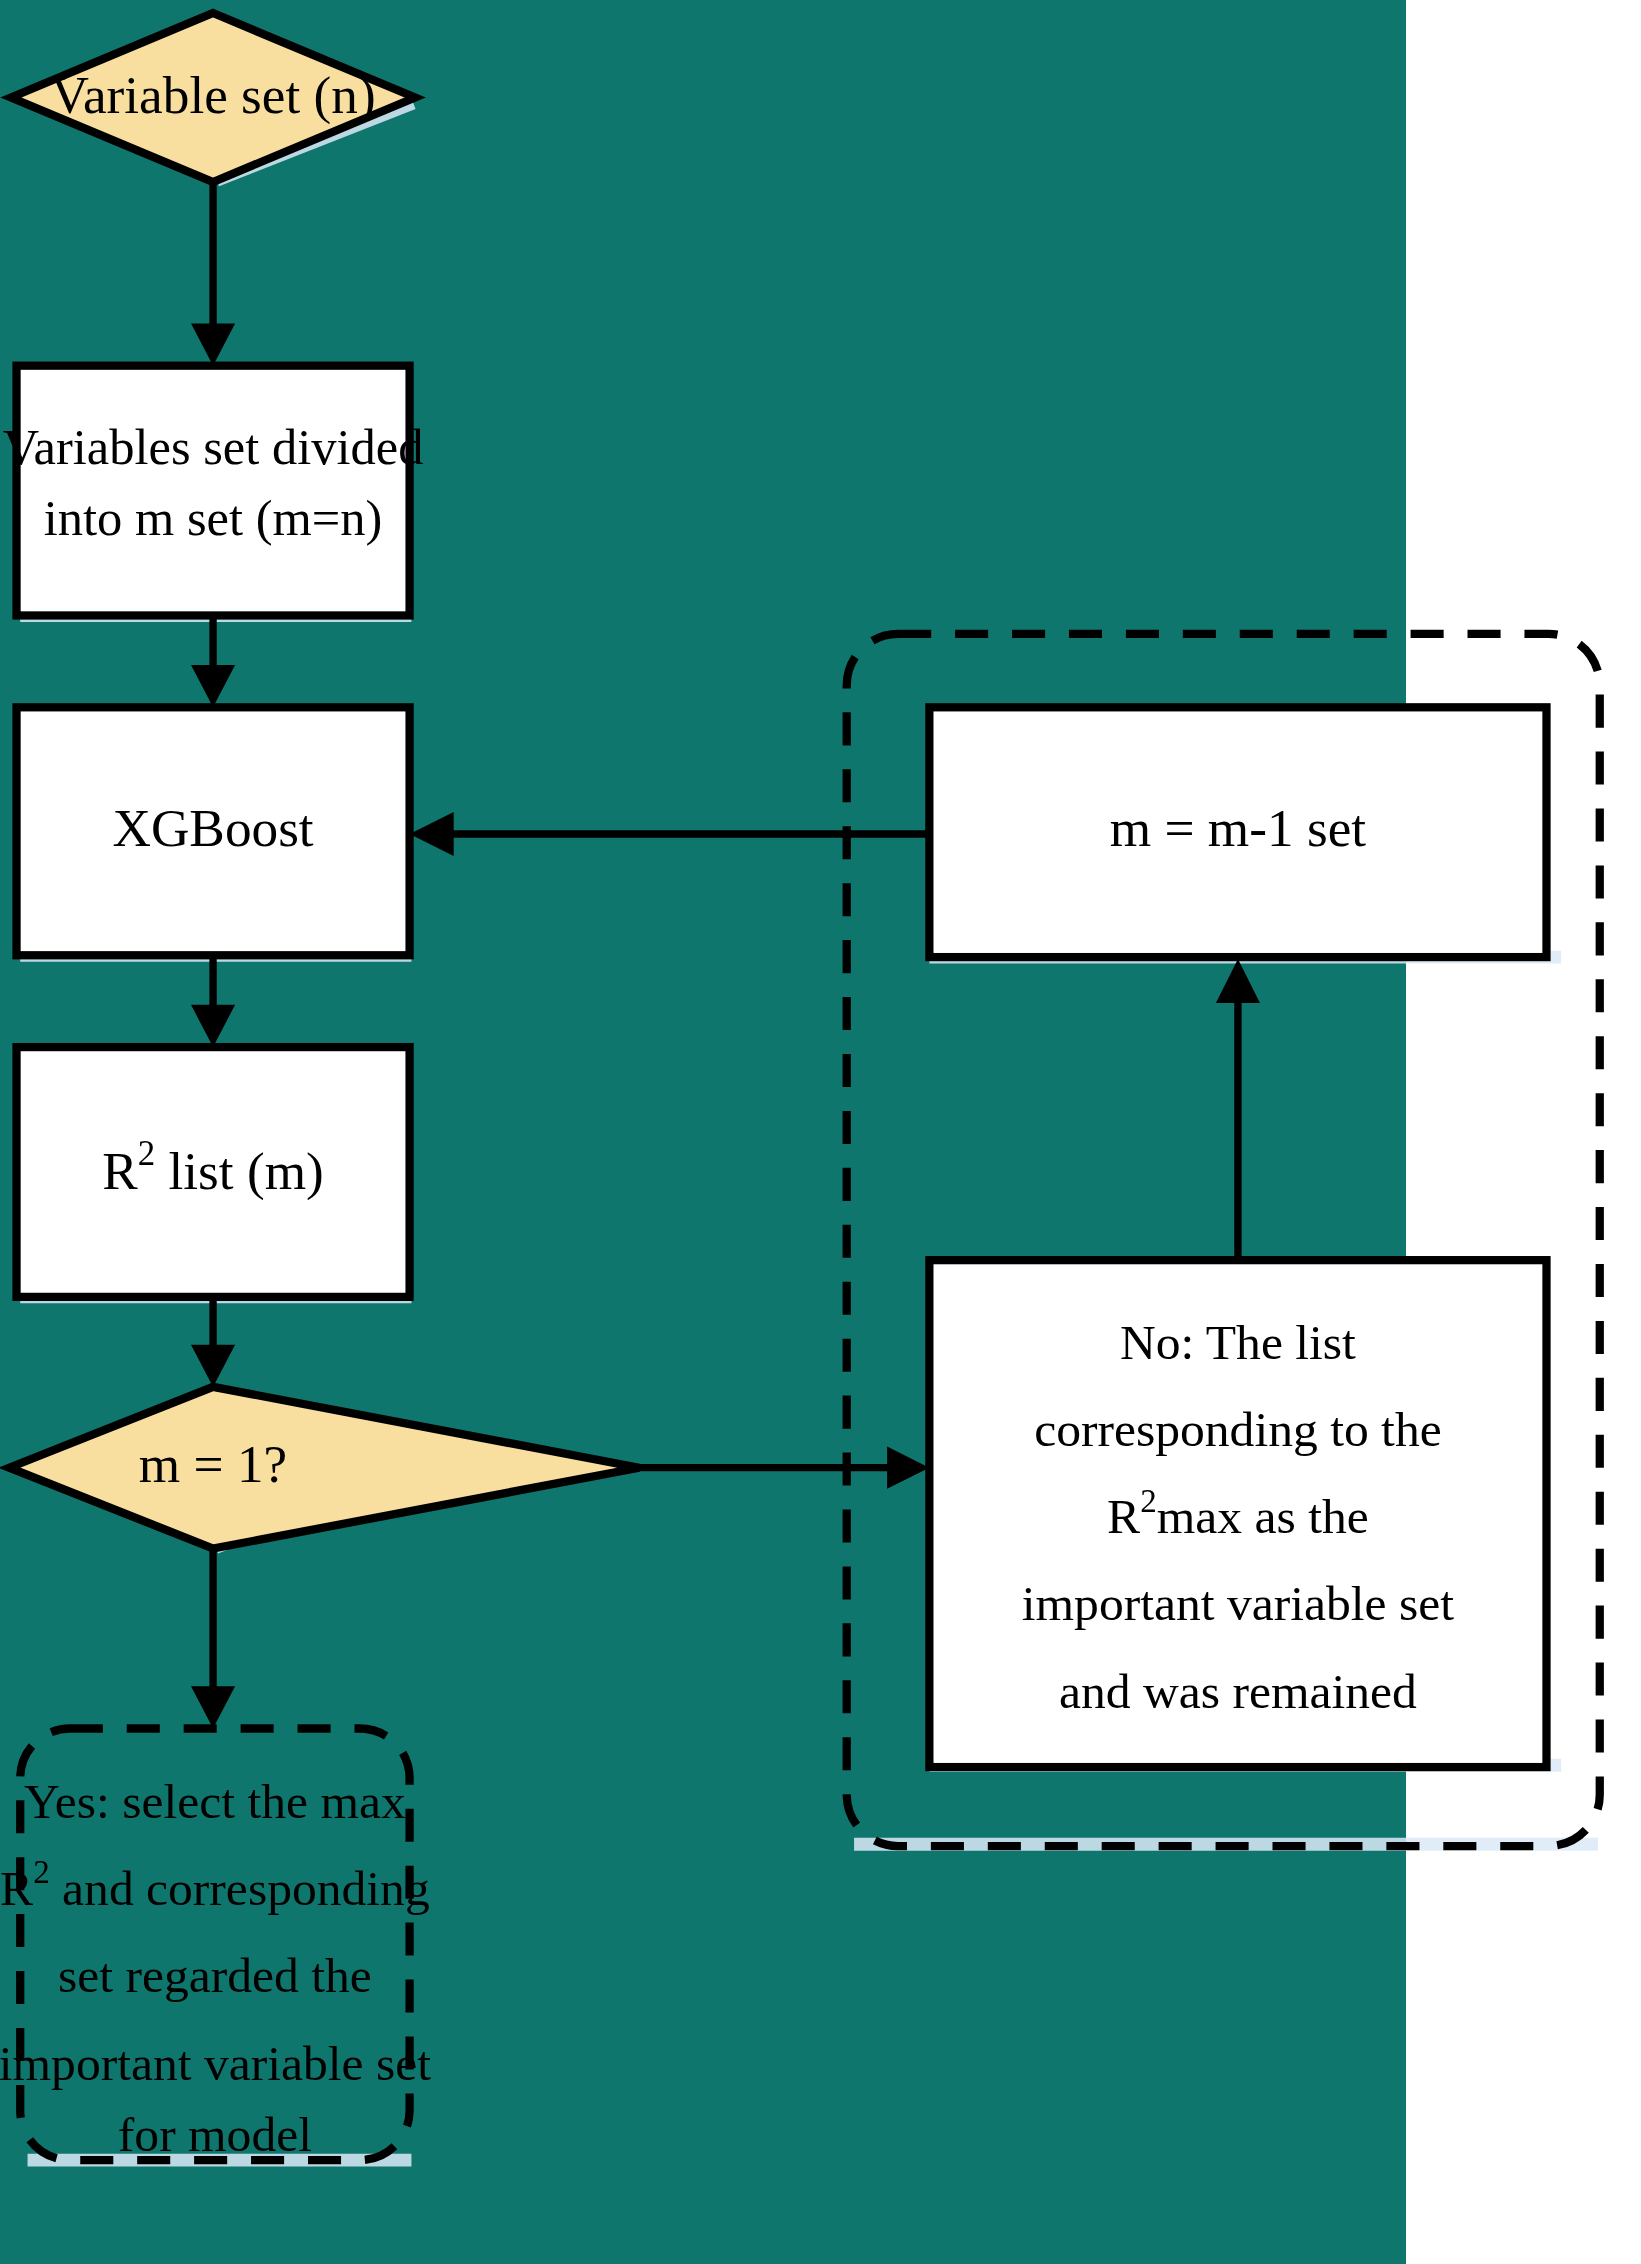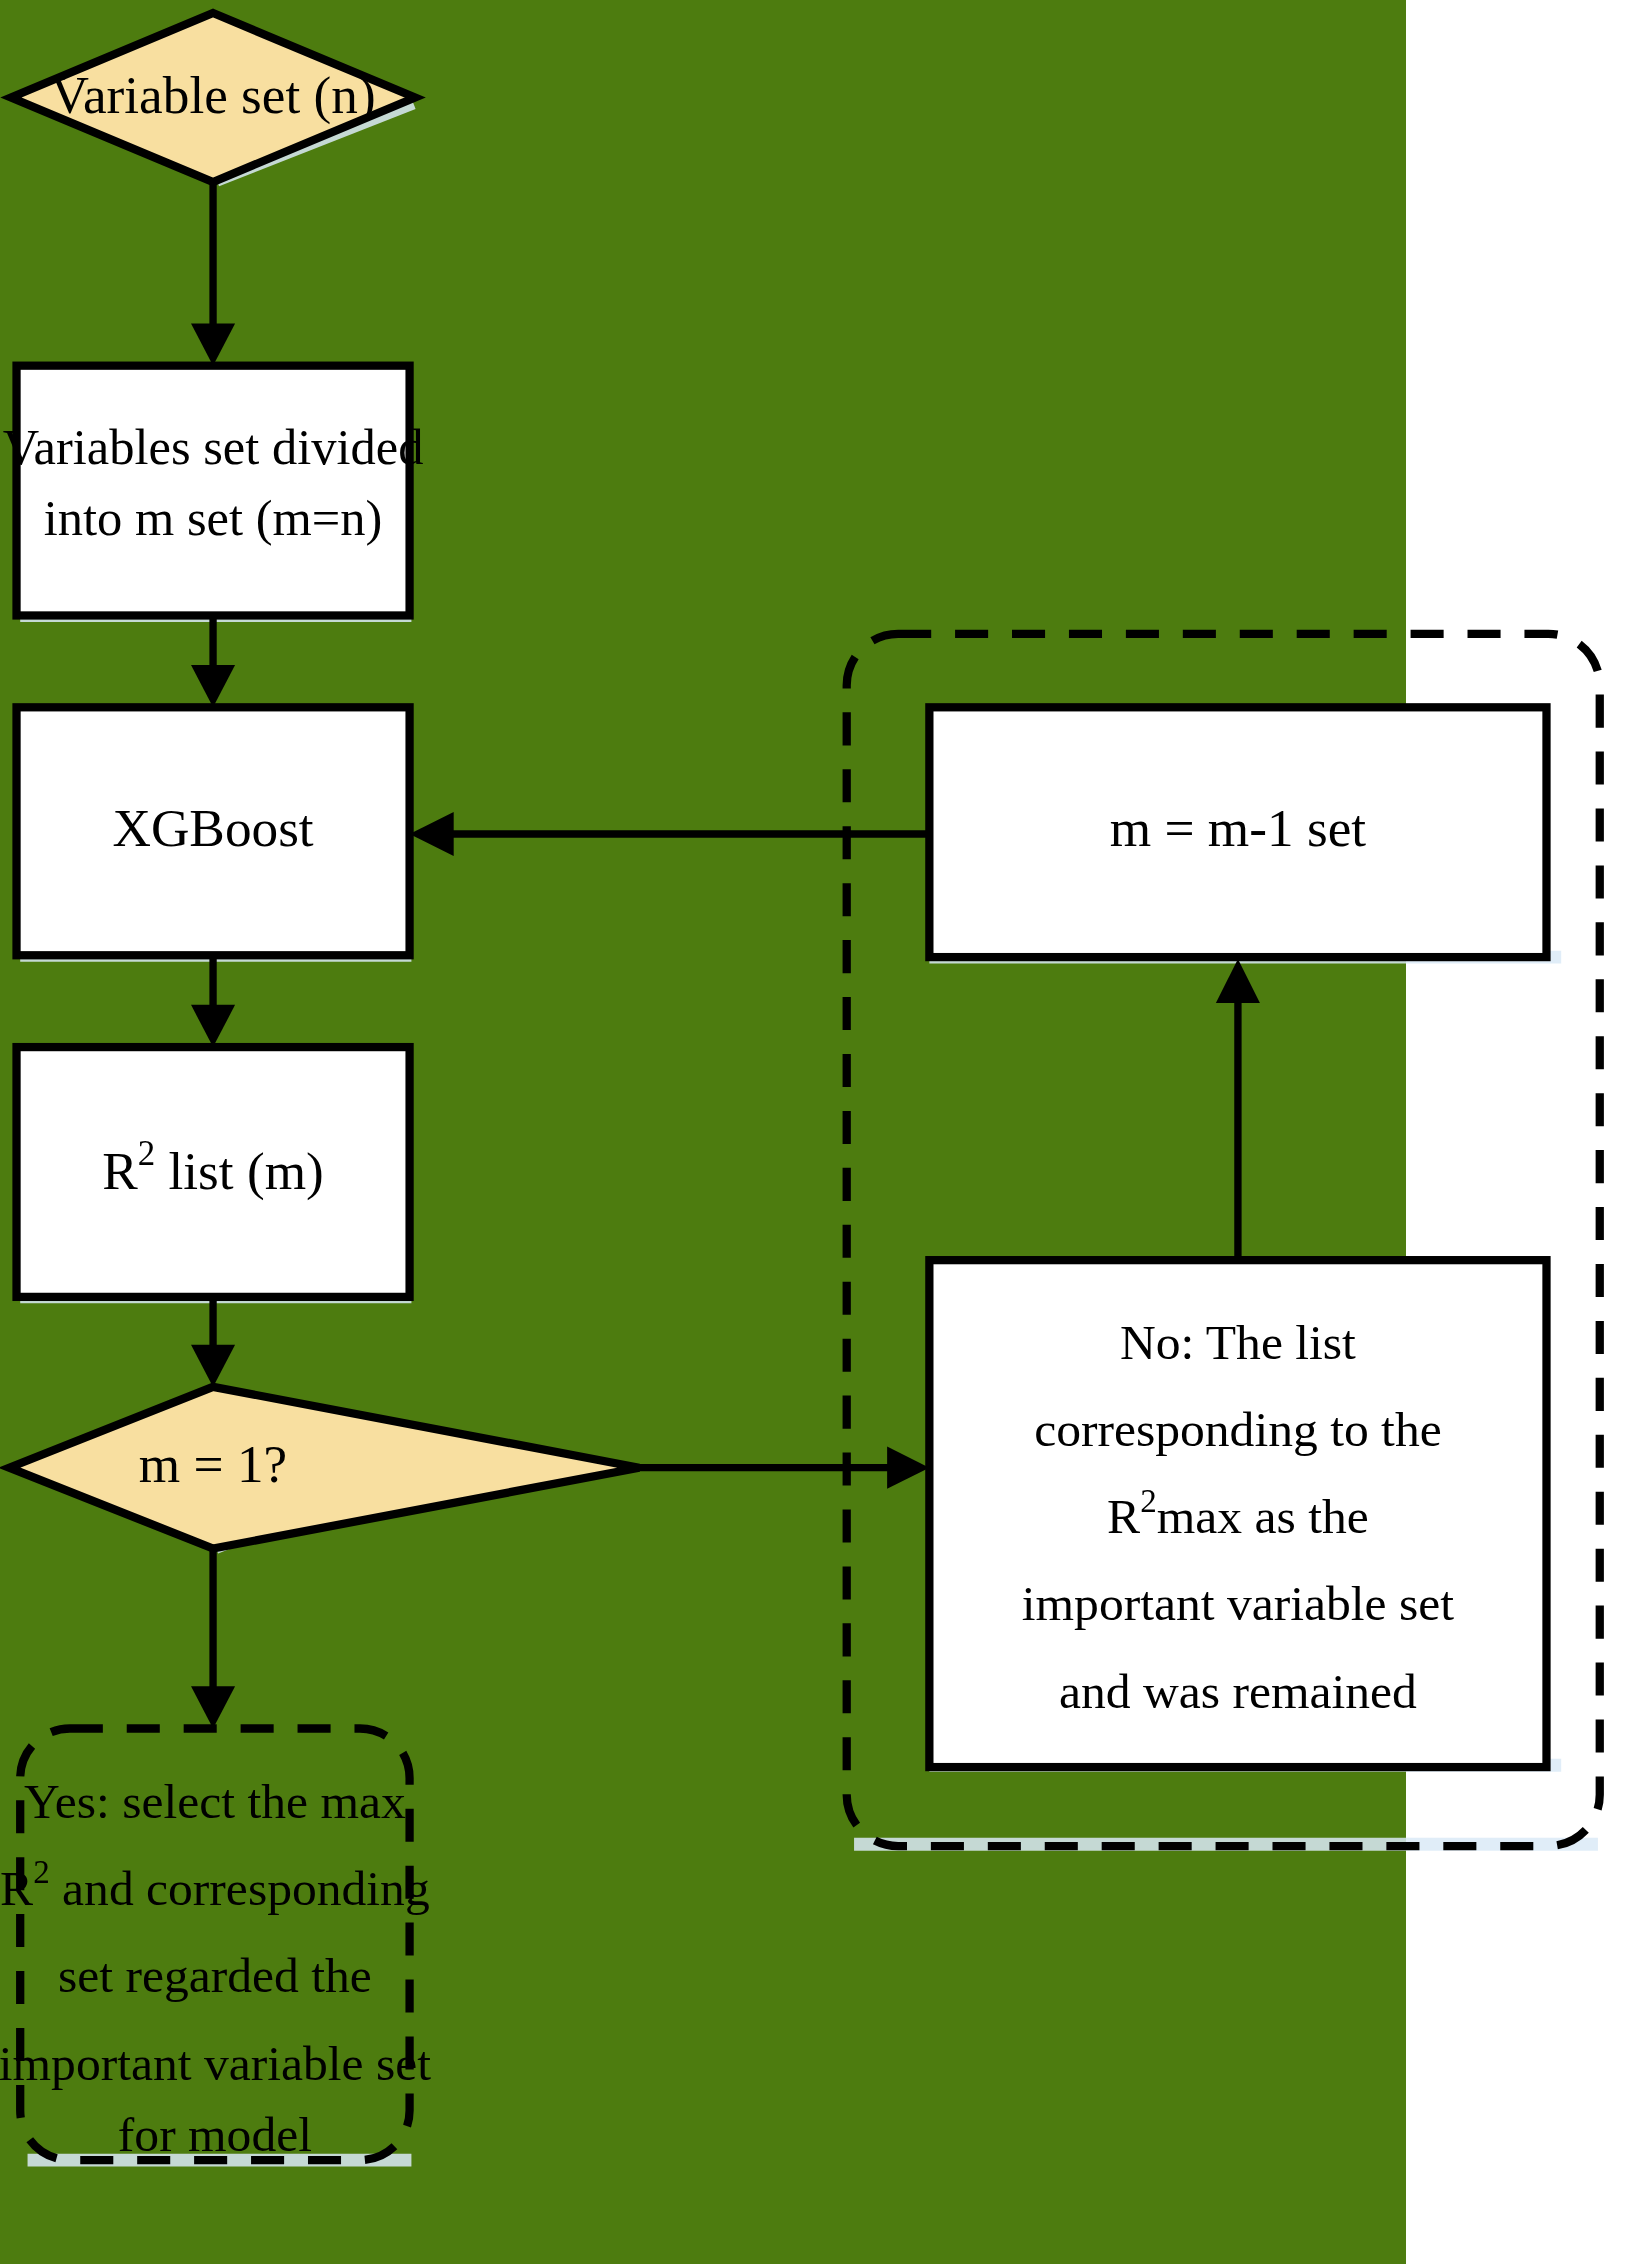--- a/index.html
+++ b/index.html
@@ -10,21 +10,21 @@
   body {
     width: 1642px;
     height: 2265px;
     font-family: "Liberation Serif", "DejaVu Serif", serif;
     overflow: hidden;
   }
   #flowchart-root {
     position: relative;
     width: 1406px;
     height: 2265px;
-    background: #4d7c0f;
+    background: #0f766e;
   }
   svg.chart-canvas {
     position: absolute;
     top: 0;
     left: 0;
     width: 1642px;
     height: 2265px;
     display: block;
   }
   .node-text {

